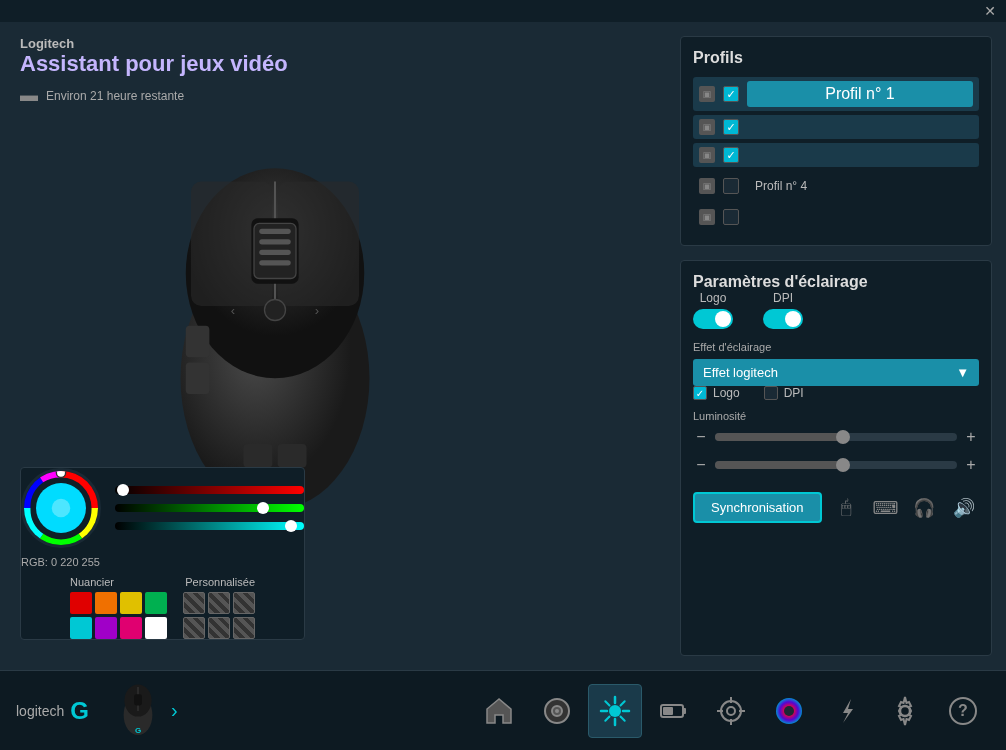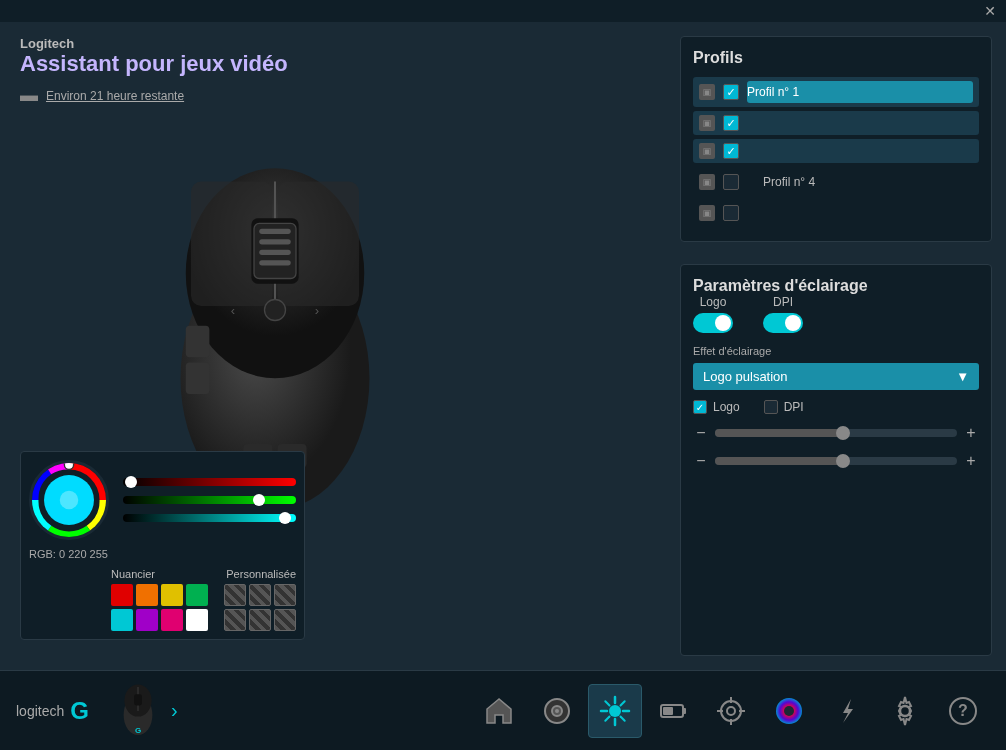--- a/index.html
+++ b/index.html
@@ -59,21 +59,20 @@
       gap: 8px;
       margin-bottom: 10px;
     }
     #battery-icon {
       font-size: 18px;
       color: #888;
     }
     #battery-text {
       color: #aaa;
       font-size: 12px;
-      text-decoration: underline;
     }
 
     
     #mouse-area {
       position: absolute;
       top: 80px;
       left: 60px;
       width: 430px;
       height: 500px;
       display: flex;
@@ -89,21 +88,21 @@
 
     
     #color-picker {
       position: absolute;
       bottom: 30px;
       left: 20px;
       width: 285px;
       background: #0f1e27;
       border: 1px solid #2a3a45;
       border-radius: 4px;
-      padding: 8px;
+      padding: 0;
     }
     #color-wheel-area {
       display: flex;
       align-items: center;
       gap: 14px;
       margin-bottom: 8px;
     }
     #color-wheel {
       width: 80px;
       height: 80px;
@@ -133,21 +132,21 @@
       position: absolute;
       top: -2px;
     }
     #rgb-values {
       color: #aaa;
       font-size: 11px;
       margin-bottom: 8px;
     }
     #swatches-section {
       display: flex;
-      justify-content: flex-end;
+      justify-content: center;
     }
     #swatches-label-row {
       display: flex;
       justify-content: space-between;
       margin-bottom: 4px;
     }
     .swatch-label {
       font-size: 11px;
       color: #bbb;
     }
@@ -175,21 +174,21 @@
       );
       border: 1px solid #666;
     }
 
     
     #right-panel {
       width: 340px;
       padding: 14px 14px;
       display: flex;
       flex-direction: column;
-      gap: 22px;
+      gap: 14px;
     }
 
     
     #profiles-box {
       background: #0f1e27;
       border: 1px solid #2a3a45;
       border-radius: 4px;
       padding: 12px;
     }
     #profiles-title {
@@ -235,31 +234,30 @@
     .profile-checkbox.unchecked {
       background: #1a2a35;
     }
     .checkmark { color: white; font-size: 11px; }
     .profile-label-btn {
       flex: 1;
       background: #1a8fa8;
       border: none;
       border-radius: 3px;
       color: #fff;
-      font-size: 12px;
-      padding: 4px 0;
-      text-align: left;
+      font-size: 16px;
+      padding: 4px 8px;
+      text-align: center;
       cursor: pointer;
     }
     .profile-label-plain {
       flex: 1;
       color: #bbb;
       font-size: 12px;
       padding: 4px 8px;
-      margin-left: 8px;
     }
 
     
     #lighting-box {
       background: #0f1e27;
       border: 1px solid #2a3a45;
       border-radius: 4px;
       padding: 12px;
       flex: 1;
     }
@@ -301,21 +299,20 @@
       width: 16px;
       height: 16px;
       background: #fff;
       border-radius: 50%;
       position: absolute;
       top: 2px;
       right: 2px;
     }
 
     .effect-row {
-      margin-bottom: 10px;
     }
     .effect-label {
       color: #aaa;
       font-size: 11px;
       margin-bottom: 6px;
     }
     .effect-dropdown {
       width: 100%;
       background: #1a8fa8;
       border: none;
@@ -707,39 +704,40 @@
           <span class="zone-label">DPI</span>
           <div class="toggle">
             <div class="toggle-thumb"></div>
           </div>
         </div>
       </div>
 
       <div class="effect-row">
         <div class="effect-label">Effet d'éclairage</div>
         <div class="effect-dropdown">
-          <span>Logo pulsation</span>
+          <span>Effet logitech</span>
           <span>▼</span>
         </div>
       </div>
 
       <div class="checkbox-row">
         <div class="checkbox-item">
           <div class="small-checkbox">
               <span style="color:white;font-size:10px;">✓</span>
             </div>
           <span class="checkbox-label">Logo</span>
         </div>
         <div class="checkbox-item">
           <div class="small-checkbox unchecked"></div>
           <span class="checkbox-label">DPI</span>
         </div>
       </div>
 
       <div class="slider-row">
+        <div class="slider-row-label">Luminosité</div>
         <div class="slider-control">
           <span class="slider-minus">−</span>
           <div class="slider-track">
             <div class="slider-fill" style="width:55%;"></div>
             <div class="slider-handle" style="left:50%;"></div>
           </div>
           <span class="slider-plus">+</span>
         </div>
       </div>
 
@@ -747,20 +745,27 @@
         <div class="slider-control">
           <span class="slider-minus">−</span>
           <div class="slider-track">
             <div class="slider-fill" style="width:55%;"></div>
             <div class="slider-handle" style="left:50%;"></div>
           </div>
           <span class="slider-plus">+</span>
         </div>
       </div>
 
+      <div id="sync-row">
+        <button id="sync-btn">Synchronisation</button>
+        <span class="device-icon-btn">🖱</span>
+        <span class="device-icon-btn">⌨</span>
+        <span class="device-icon-btn">🎧</span>
+        <span class="device-icon-btn">🔊</span>
+      </div>
     </div>
 
   </div>
 </div>
 
 <div id="bottom-bar">
   <div id="logitech-logo">
     <span id="logo-text">logitech</span>
     <span id="logo-g">G</span>
   </div>

